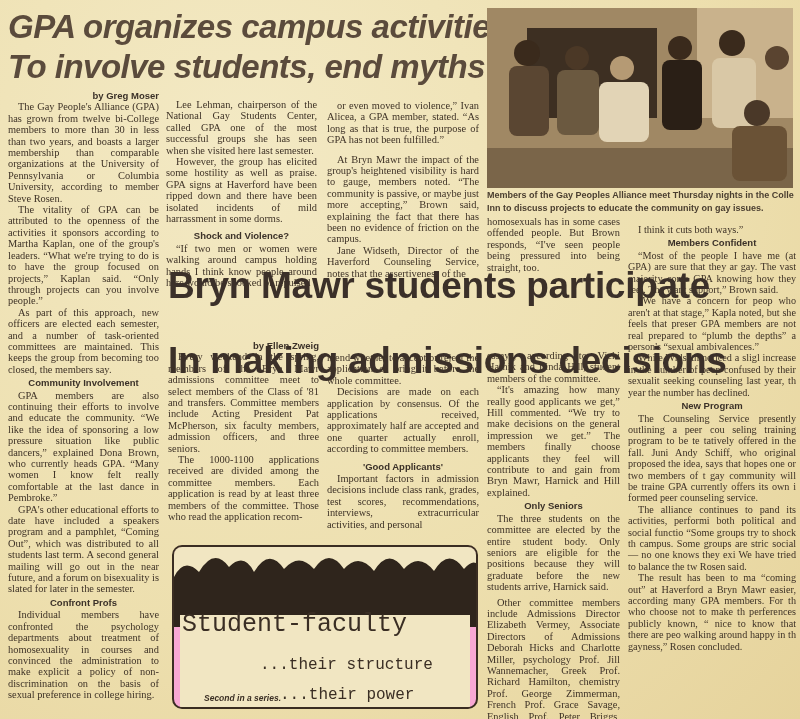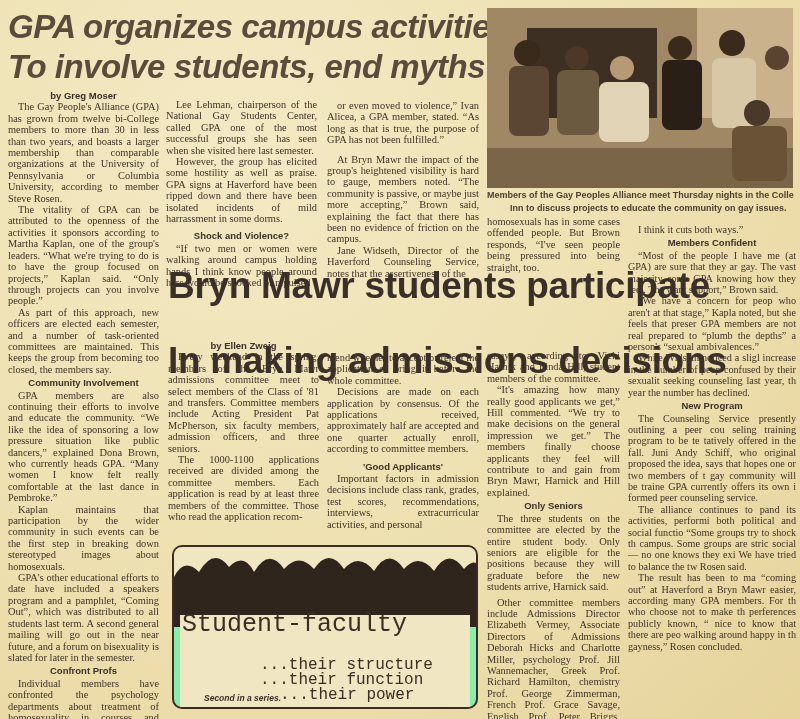--- a/index.html
+++ b/index.html
@@ -23,41 +23,41 @@
   .hl2 {
     font-family: "Liberation Sans", "DejaVu Sans", sans-serif;
     font-weight: bold;
     color: #3b3029;
     font-size: 37px; line-height: 44px;
     letter-spacing: -0.3px;
     white-space: nowrap;
   }
   .byline {
     font-family: "Liberation Sans", "DejaVu Sans", sans-serif;
-    font-weight: bold; font-size: 9.5px; text-align: center; color: #3b3128;
+    font-weight: bold; font-size: 9.5px; text-align: right; color: #3b3128;
   }
   .col {
     font-size: 10.4px; line-height: 11.4px; text-align: justify; color: #3e3226;
   }
   .col p { text-indent: 10px; }
   .sub {
     font-family: "Liberation Sans", "DejaVu Sans", sans-serif;
     font-weight: bold; font-size: 9.5px; text-align: center; text-indent: 0 !important;
     margin: 2px 0 1px; color: #3b3128;
   }
   .photo {
     background: linear-gradient(160deg, #cdb894 0%, #8b7457 35%, #5c4a36 60%, #b9a27c 100%);
     overflow: hidden;
   }
   .caption {
     font-family: "Liberation Sans", "DejaVu Sans", sans-serif;
     font-weight: bold; font-size: 9px; line-height: 13px; color: #4a3e30; white-space: nowrap; text-align: right;
   }
   .promo {
-    border: 2px solid #3a2d22; border-radius: 10px; background: #86efac; overflow: hidden;
+    border: 2px solid #3a2d22; border-radius: 10px; background: #f9a8d4; overflow: hidden;
   }
   .silhouettes { position: absolute; left: 0; top: 0; width: 100%; height: 80px; background: #2f251c; }
   .promo-title {
     font-family: "Liberation Mono", "DejaVu Sans Mono", monospace;
     color: #3a2e24; white-space: nowrap;
   }
   .series-note {
     font-family: "Liberation Sans", "DejaVu Sans", sans-serif;
     font-weight: bold; font-style: italic; font-size: 8.5px; color: #3a2e24;
   }
@@ -83,30 +83,29 @@
     <circle cx="193" cy="40" r="12" fill="#3a2a1c"></circle>
     <rect x="175" y="52" width="40" height="70" rx="8" fill="#2a1f16"></rect>
     <circle cx="245" cy="35" r="13" fill="#3a2a1c"></circle>
     <rect x="225" y="50" width="44" height="70" rx="8" fill="#d9c8a6"></rect>
     <circle cx="270" cy="105" r="13" fill="#4a3828"></circle>
     <rect x="245" y="118" width="55" height="55" rx="8" fill="#6a5236"></rect>
     <circle cx="290" cy="50" r="12" fill="#5a4430"></circle>
   </svg>
 </div>
 <div class="abs caption" style="left:487px; top:189px;">Members of the Gay Peoples Alliance meet Thursday nights in the Colle</div>
-<div class="abs caption" style="left:487px; top:202px;margin-left:23px;">Inn to discuss projects to educate the community on gay issues.</div>
+<div class="abs caption" style="left:487px; top:202px;">Inn to discuss projects to educate the community on gay issues.</div>
 
 <div class="abs col" style="left:8px; top:90px; width:151px;">
   <div class="byline">by Greg Moser</div>
   <p>The Gay People's Alliance (GPA) has grown from twelve bi-College members to more than 30 in less than two years, and boasts a larger membership than comparable organizations at the University of Pennsylvania or Columbia University, according to member Steve Rosen.</p>
   <p>The vitality of GPA can be attributed to the openness of the activities it sponsors according to Martha Kaplan, one of the group's leaders. “What we're trying to do is to have the group focused on projects,” Kaplan said. “Only through projects can you involve people.”</p>
   <p>As part of this approach, new officers are elected each semester, and a number of task-oriented committees are maintained. This keeps the group from becoming too closed, the members say.</p>
   <p class="sub">Community Involvement</p>
   <p>GPA members are also continuing their efforts to involve and educate the community. “We like the idea of sponsoring a low pressure situation like public dancers,” explained Dona Brown, who currently heads GPA. “Many women I know felt really comfortable at the last dance in Pembroke.”</p>
-  <p>Kaplan maintains that participation by the wider community in such events can be the first step in breaking down stereotyped images about homosexuals.</p>
   <p>GPA's other educational efforts to date have included a speakers program and a pamphlet, “Coming Out”, which was distributed to all students last term. A second general mailing will go out in the near future, and a forum on bisexuality is slated for later in the semester.</p>
   <p class="sub">Confront Profs</p>
   <p>Individual members have confronted the psychology departments about treatment of homosexuality in courses and convinced the administration to make explicit a policy of non-discrimination on the basis of sexual preference in college hiring.</p>
 </div>
 
 <div class="abs col" style="left:166px; top:99px; width:151px;">
   <p>Lee Lehman, chairperson of the National Gay Students Center, called GPA one of the most successful groups she has seen when she visited here last semester.</p>
   <p>However, the group has elicited some hostility as well as praise. GPA signs at Haverford have been ripped down and there have been isolated incidents of mild harrassment in some dorms.</p>
   <p class="sub" style="margin-top:6px;">Shock and Violence?</p>
   <p>“If two men or women were walking around campus holding hands I think know people around here would be shocked or repulsed</p>
@@ -161,16 +160,15 @@
 <div class="abs promo" style="left:172px; top:545px; width:306px; height:164px;">
   <div class="silhouettes">
     <svg width="306" height="80" viewBox="0 0 306 80">
       <rect width="306" height="80" fill="#f1e6c2"></rect>
       <path d="M0 80 L0 30 Q10 10 25 25 Q40 0 55 20 Q70 5 80 25 Q95 0 110 22 Q125 5 140 22 Q155 0 170 22 Q185 5 200 24 Q215 0 230 22 Q245 5 260 24 Q275 0 290 22 Q300 10 306 20 L306 80 Z" fill="#2f251c"></path>
     </svg>
   </div>
   <div class="abs" style="left:6px; top:68px; width:290px; height:92px; background:#f1e6c2;"></div>
   <div class="abs promo-title" style="left:8px; top:66px; font-size:25px; line-height:24px;">Student-faculty</div>
   <div class="abs promo-title" style="left:86px; top:111px; font-size:16px; line-height:15px;">...their structure</div>
-  <div class="abs promo-title" style="left:86px; top:126px; font-size:16px; line-height:15px;">...their function</div>
   <div class="abs promo-title" style="left:86px; top:141px; font-size:16px; line-height:15px;margin-left:20px;">...their power</div>
   <div class="abs series-note" style="left:30px; top:146px;">Second in a series.</div>
 </div>
 
 </body></html>

